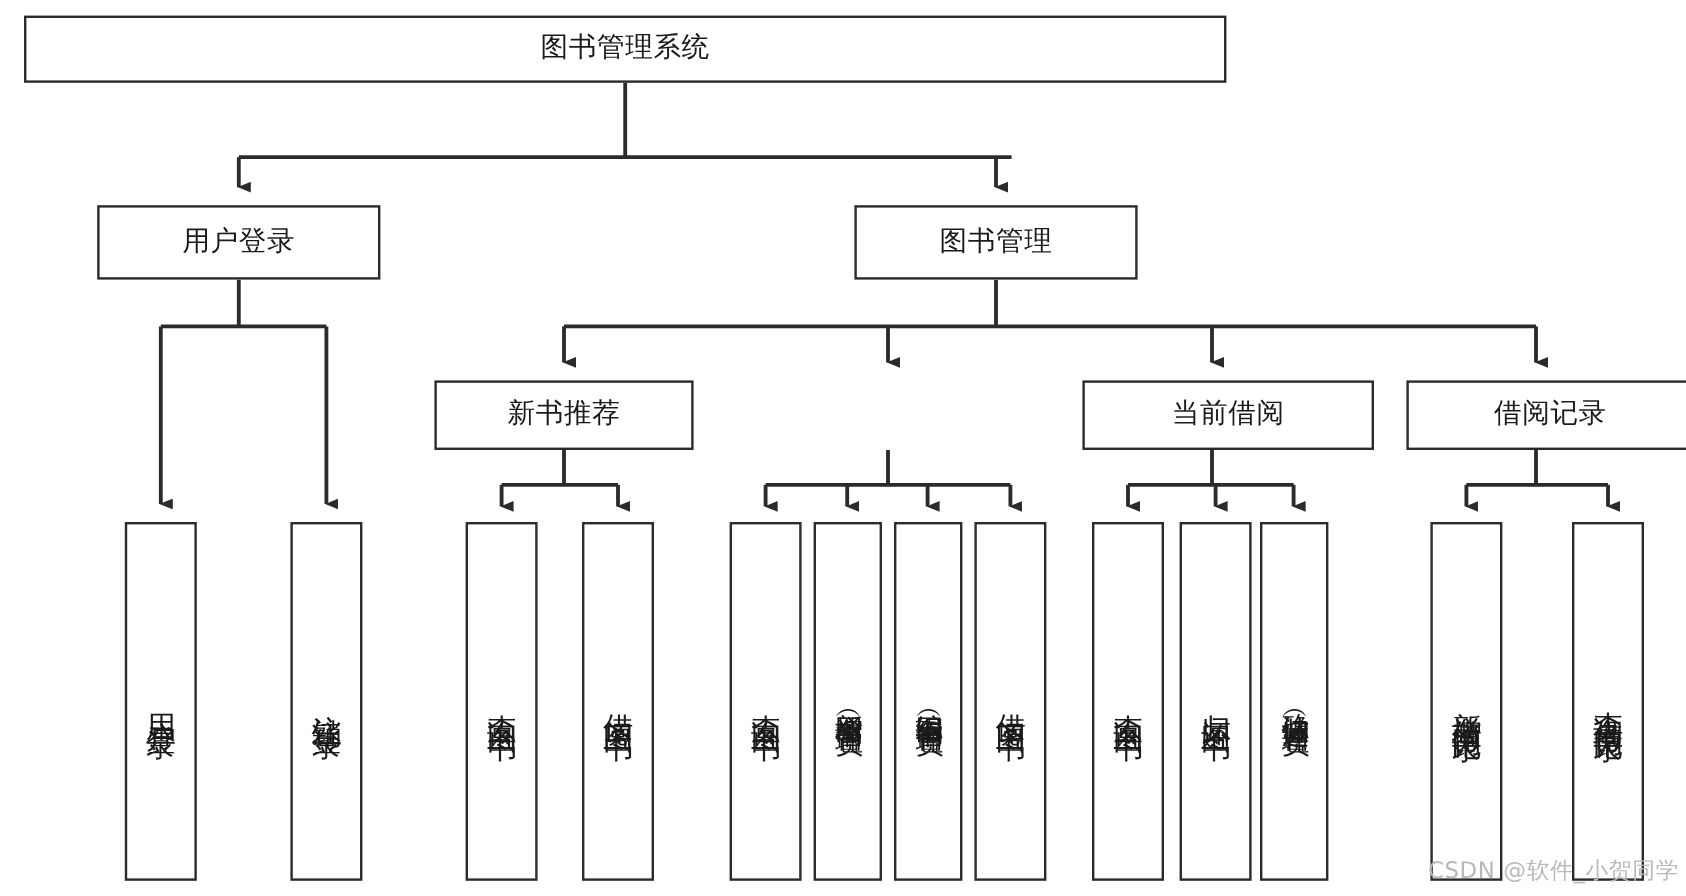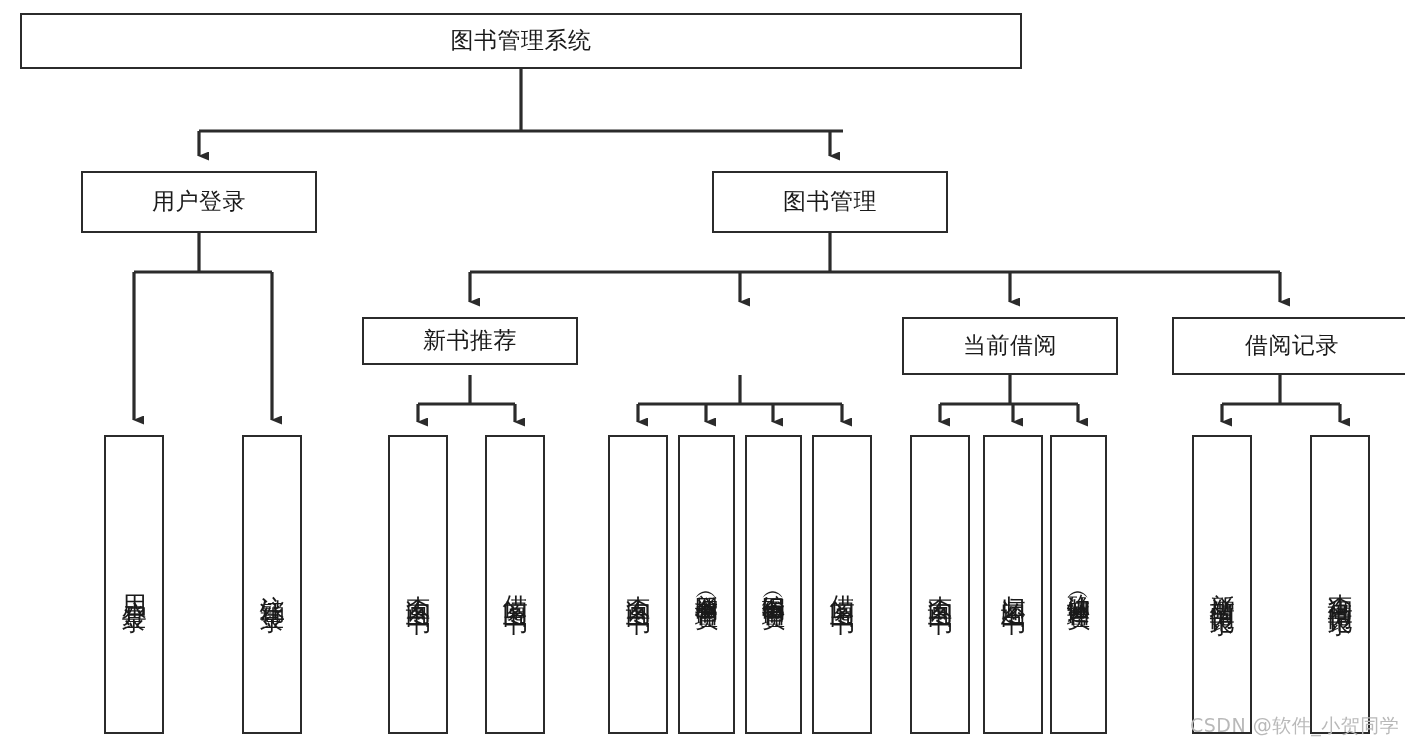--- a/index.html
+++ b/index.html
@@ -128,24 +128,24 @@
     <span>图书管理系统</span>
   </div>
 
   <div class="node node-h" style="left:81px; top:171px; width:236px; height:62px;">
     <span>用户登录</span>
   </div>
   <div class="node node-h" style="left:712px; top:171px; width:236px; height:62px;justify-content:center;">
     <span>图书管理</span>
   </div>
 
-  <div class="node node-h" style="left:362px; top:317px; width:216px; height:48px;align-items:center;">
+  <div class="node node-h" style="left:362px; top:317px; width:216px; height:58px;align-items:center;">
     <span>新书推荐</span>
   </div>
-  <div class="node node-h" style="left:902px; top:317px; width:216px; height:58px;">
+  <div class="node node-h" style="left:902px; top:317px; width:243px; height:58px;">
     <span>当前借阅</span>
   </div>
   <div class="node node-h" style="left:1172px; top:317px; width:240px; height:58px;">
     <span>借阅记录</span>
   </div>
 
   <div class="node node-v" style="left:104px; top:435px; width:60px; height:299px;">
     <span class="vlabel">用户登录</span>
   </div>
   <div class="node node-v" style="left:242px; top:435px; width:60px; height:299px;">

